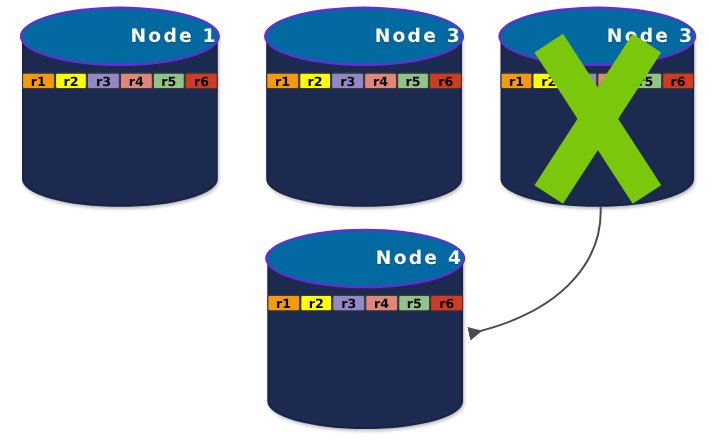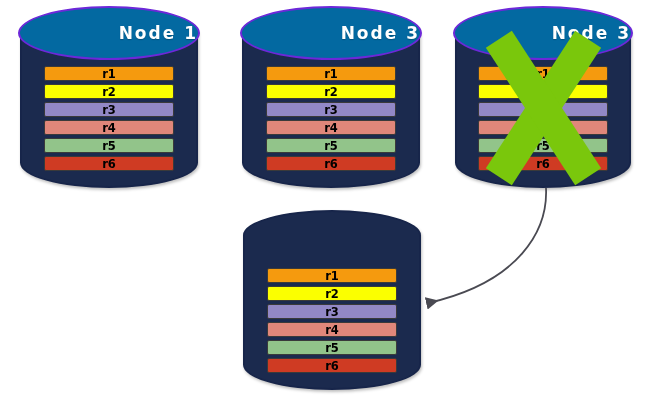--- a/index.html
+++ b/index.html
@@ -54,21 +54,21 @@
     text-shadow: 0 1px 1px rgba(0,0,0,0.22);
     white-space: nowrap;
   }
 
   
   .bars {
     position: absolute;
     left: 0;
     right: 0;
     display: flex;
-    flex-direction: column;
+    flex-direction: row;
   }
   .bar {
     height: 15px;
     margin: 0 auto 3px auto;
     border: 1px solid #3a3a3a;
     border-radius: 2px;
     box-sizing: border-box;
     display: flex;
     align-items: center;
     justify-content: center;
@@ -156,20 +156,23 @@
     </div>
 
     <div class="xmark" style="left:10px; top:22px; width:156px; height:155px;">
       <div class="stroke s1"></div>
       <div class="stroke s2"></div>
     </div>
   </div>
 
   <div class="node" style="left:243px; top:210px; width:178px; height:180px;">
     <div class="node-body"></div>
+    <div class="node-top">
+      <span class="node-title">Node  4</span>
+    </div>
     <div class="bars" style="top:58px;">
       <div class="bar" style="width:130px; background:#f59a0e;">r1</div>
       <div class="bar" style="width:130px; background:#fbff00;">r2</div>
       <div class="bar" style="width:130px; background:#9288c6;">r3</div>
       <div class="bar" style="width:130px; background:#e0877a;">r4</div>
       <div class="bar" style="width:130px; background:#92c48a;">r5</div>
       <div class="bar" style="width:130px; background:#cf3b23;">r6</div>
     </div>
   </div>
 

